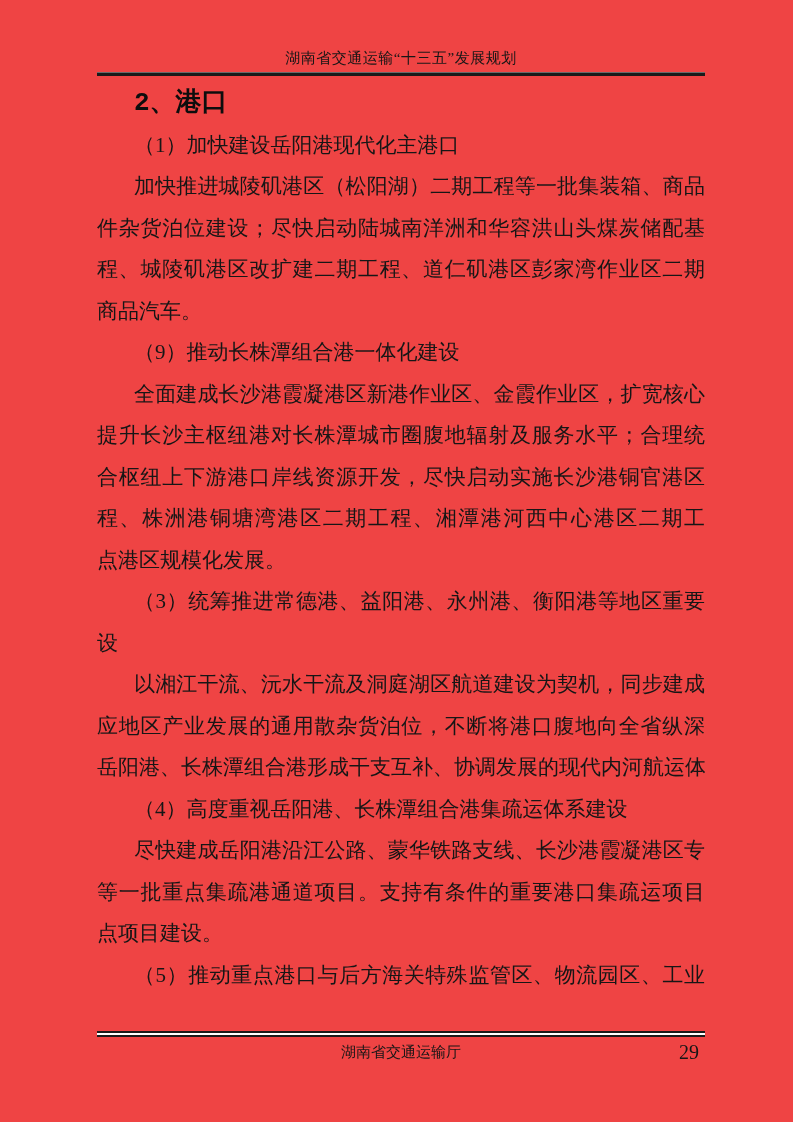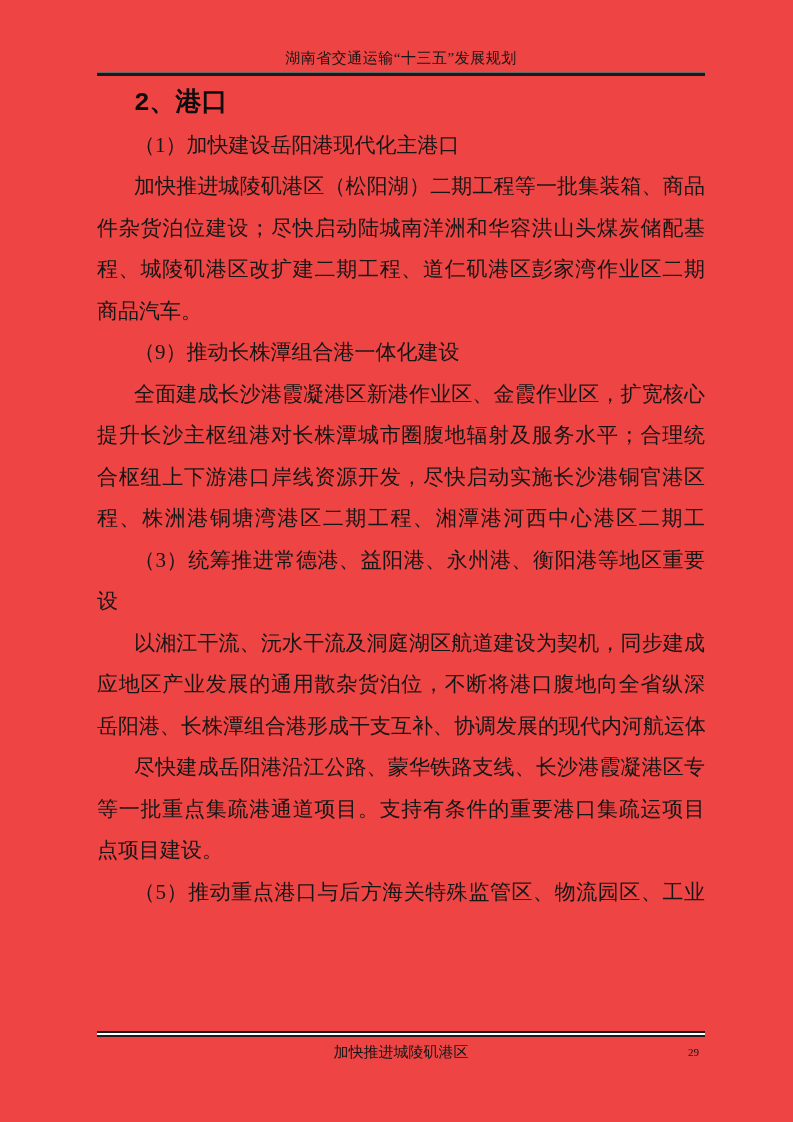--- a/index.html
+++ b/index.html
@@ -102,21 +102,21 @@
     line-height: 26px;
     text-align: center;
     font-size: 15px;
     color: #161616;
     margin-top: 2px;
   }
   .page-number {
     position: absolute;
     right: 6px;
     top: 0;
-    font-size: 11px;
+    font-size: 20px;
   }
 </style>
 </head>
 <body>
 
 <div class="page">
 
   <header class="page-header">
     <div class="header-title">湖南省交通运输“十三五”发展规划</div>
     <div class="header-rule">
@@ -131,37 +131,39 @@
         <div class="line indent">（1）加快建设岳阳港现代化主港口</div>
         <div class="line indent fill">加快推进城陵矶港区（松阳湖）二期工程等一批集装箱、商品汽车、</div>
         <div class="line fill">件杂货泊位建设；尽快启动陆城南洋洲和华容洪山头煤炭储配基地港口工</div>
         <div class="line fill">程、城陵矶港区改扩建二期工程、道仁矶港区彭家湾作业区二期工程等重</div>
         <div class="line">商品汽车。</div>
         <div class="line indent">（9）推动长株潭组合港一体化建设</div>
         <div class="line indent fill">全面建成长沙港霞凝港区新港作业区、金霞作业区，扩宽核心港功能，</div>
         <div class="line fill">提升长沙主枢纽港对长株潭城市圈腹地辐射及服务水平；合理统筹长沙综</div>
         <div class="line fill">合枢纽上下游港口岸线资源开发，尽快启动实施长沙港铜官港区二期工</div>
         <div class="line fill">程、株洲港铜塘湾港区二期工程、湘潭港河西中心港区二期工程，推动重</div>
+        <div class="line">点港区规模化发展。</div>
         <div class="line indent fill">（3）统筹推进常德港、益阳港、永州港、衡阳港等地区重要港口建</div>
         <div class="line">设</div>
         <div class="line indent fill">以湘江干流、沅水干流及洞庭湖区航道建设为契机，同步建成一批适</div>
         <div class="line fill">应地区产业发展的通用散杂货泊位，不断将港口腹地向全省纵深推进，与</div>
         <div class="line">岳阳港、长株潭组合港形成干支互补、协调发展的现代内河航运体系。</div>
+        <div class="line indent">（4）高度重视岳阳港、长株潭组合港集疏运体系建设</div>
         <div class="line indent fill">尽快建成岳阳港沿江公路、蒙华铁路支线、长沙港霞凝港区专用铁路</div>
         <div class="line fill">等一批重点集疏港通道项目。支持有条件的重要港口集疏运项目纳入全省</div>
         <div class="line">点项目建设。</div>
         <div class="line indent fill">（5）推动重点港口与后方海关特殊监管区、物流园区、工业园区有</div>
       </div>
   </main>
 
   <footer class="page-footer">
     <div class="footer-rule">
       <div class="rule-a"></div>
       <div class="rule-gap"></div>
       <div class="rule-b"></div>
     </div>
     <div class="footer-row">
-      <span>加快推进城陵矶港区</span>
+      <span>湖南省交通运输厅</span>
       <span class="page-number">29</span>
     </div>
   </footer>
 
 </div>
 
 </body></html>

